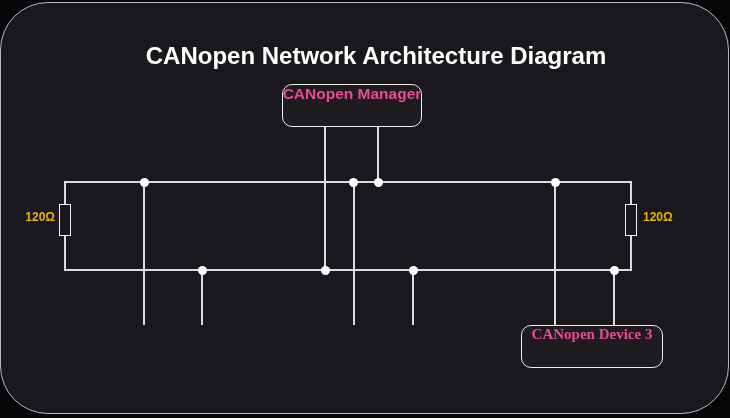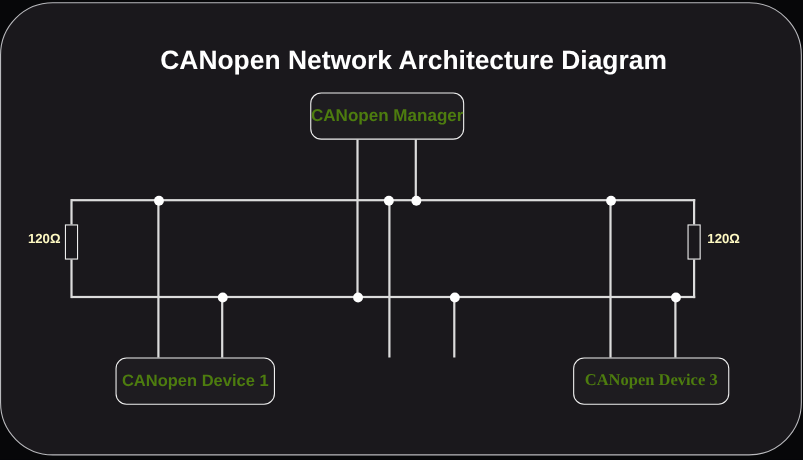--- a/index.html
+++ b/index.html
@@ -39,23 +39,23 @@
     color: #ffffff;
     letter-spacing: 0px;
   }
   .node {
     position: absolute;
     box-sizing: border-box;
     border: 1.5px solid #efefef;
     border-radius: 10px;
     background: rgba(255,255,255,0.02);
     display: flex;
-    align-items: center;
+    align-items: flex-start;
     justify-content: center;
-    color: #4d7c0f;
+    color: #ec4899;
     font-weight: bold;
     font-size: 15px;
     white-space: nowrap;
   }
   .node.manager { left: 281px; top: 81px;  width: 140px; height: 43px; font-size: 15.5px; }
   .node.dev1    { left: 104px; top: 322px; width: 145px; height: 43px; }
   .node.dev2    { left: 313px; top: 322px; width: 141px; height: 43px; }
   .node.dev3    { left: 520px; top: 322px; width: 142px; height: 43px; font-family: Liberation Serif, serif; }
   .wire {
     position: absolute;
@@ -75,21 +75,21 @@
     width: 12px;
     height: 32px;
     box-sizing: border-box;
     border: 1.5px solid #ededed;
     background: #1a181c;
   }
   .res-label {
     position: absolute;
     font-size: 12px;
     font-weight: bold;
-    color: #fef9c3;
+    color: #eab308;
     white-space: nowrap;
   }
 </style>
 </head>
 <body>
 
 <div id="stage">
   <div class="canvas">
 
     <h1 class="title">CANopen Network Architecture Diagram</h1>
@@ -123,21 +123,18 @@
     <div class="dot" style="left:549.5px; top:174.5px;"></div>
 
     <div class="dot" style="left:196.5px; top:262.5px;"></div>
     <div class="dot" style="left:319.5px; top:262.5px;"></div>
     <div class="dot" style="left:407.5px; top:262.5px;"></div>
     <div class="dot" style="left:608.5px; top:262.5px;"></div>
 
     <div class="node manager">
       <span>CANopen Manager</span>
     </div>
-    <div class="node dev1">
-      <span>CANopen Device 1</span>
-    </div>
     <div class="node dev3">
       <span>CANopen Device 3</span>
     </div>
 
   </div>
 </div>
 
 </body></html>

